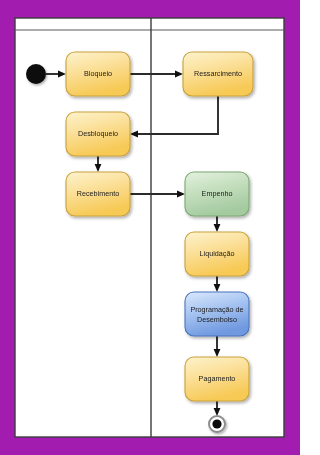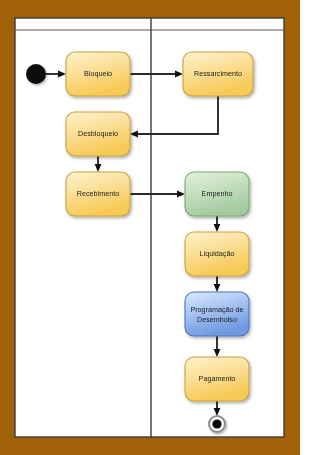--- a/index.html
+++ b/index.html
@@ -11,21 +11,21 @@
   body {
     width: 300px;
     height: 455px;
     font-family: "Liberation Sans", sans-serif;
     overflow: hidden;
   }
   #diagram-root {
     position: relative;
     width: 300px;
     height: 455px;
-    background: #a16207;
+    background: #a21caf;
   }
   #diagram-svg {
     position: absolute;
     left: 0;
     top: 0;
     width: 300px;
     height: 455px;
   }
   
   .lane-frame {

